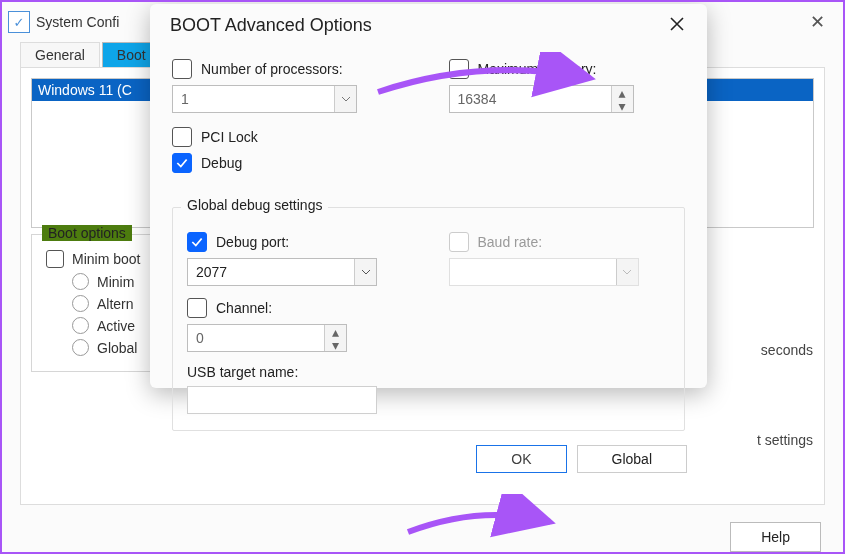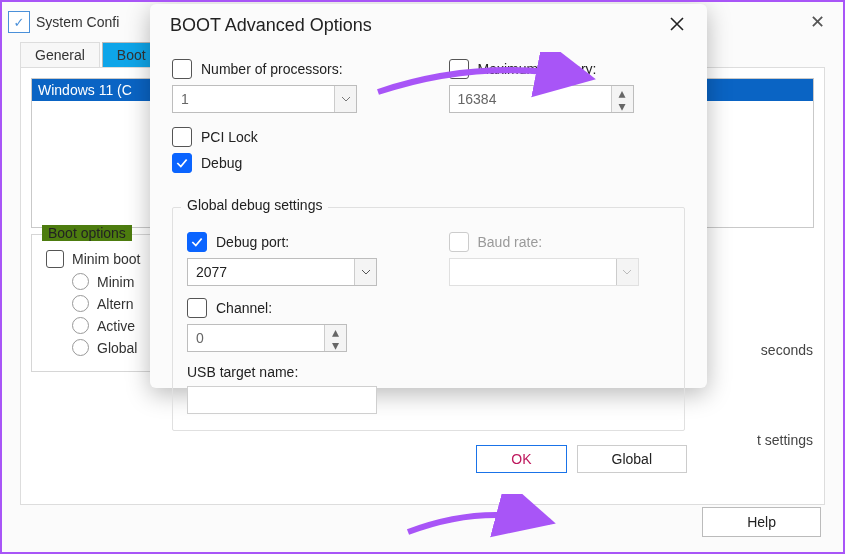--- a/index.html
+++ b/index.html
@@ -69,22 +69,22 @@
       display:inline-flex; align-items:center; justify-content:center;
     }
     .rb-box {
       width:17px; height:17px; border:1.5px solid #999; border-radius:50%; background:#fff;
     }
     .indent { margin-left: 26px;}
     .right-extra { position:absolute; right:30px; top:340px; color:#444;}
     .right-extra2 { position:absolute; right:30px; top:430px; color:#444;}
 
     .bg-help-btn {
-      position:absolute; bottom:15px; right:22px;
-      padding:6px 44px; border:1px solid #bbb; background:#fff;margin-left:31px;
+      position:absolute; bottom:0; right:22px;
+      padding:6px 30px; border:1px solid #bbb; background:#fff;margin-left:31px;
     }
 
     
     .dialog {
       position: absolute;
       left: 148px; top: 2px;
       width: 557px; height: 384px;
       background: #fbfbfb;
       box-shadow: 0 6px 24px rgba(0,0,0,.28);
       border-radius: 6px;
@@ -136,21 +136,21 @@
       border:1px solid #cfcfcf; background:#fff; height:28px; width:190px;
     }
 
     .dlg-actions {
       display:flex; gap:10px; justify-content:flex-end;
       padding: 14px 20px 16px 0;
     }
     .btn {
       padding:5px 34px; border:1px solid #ccc; background:#fff;
     }
-    .btn.primary { border-color:#1a73e8; color:#be185d;}
+    .btn.primary { border-color:#1a73e8; color:#404040;}
 
     
     .arrow-svg {
       position:absolute; pointer-events:none; z-index:50;
     }
   </style>
 </head>
 <body>
 
 <div class="bg-window">

